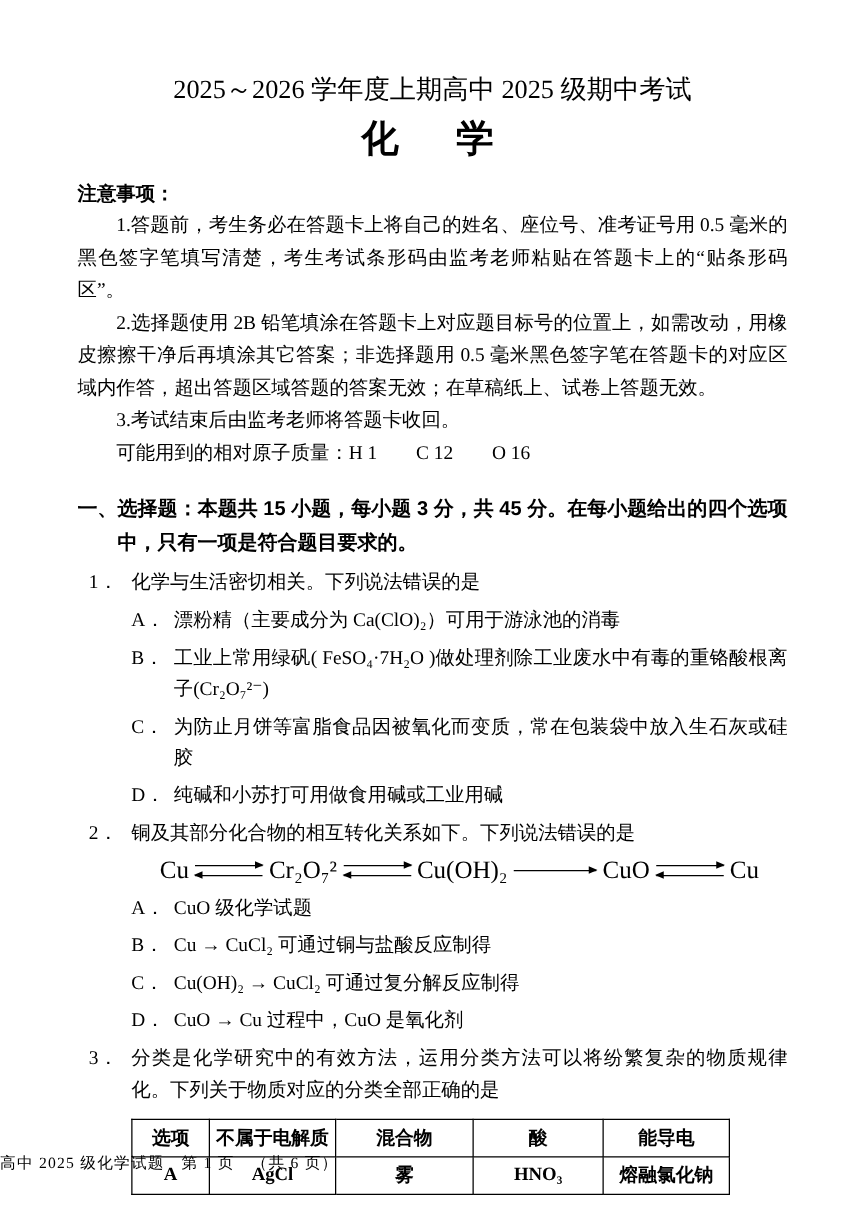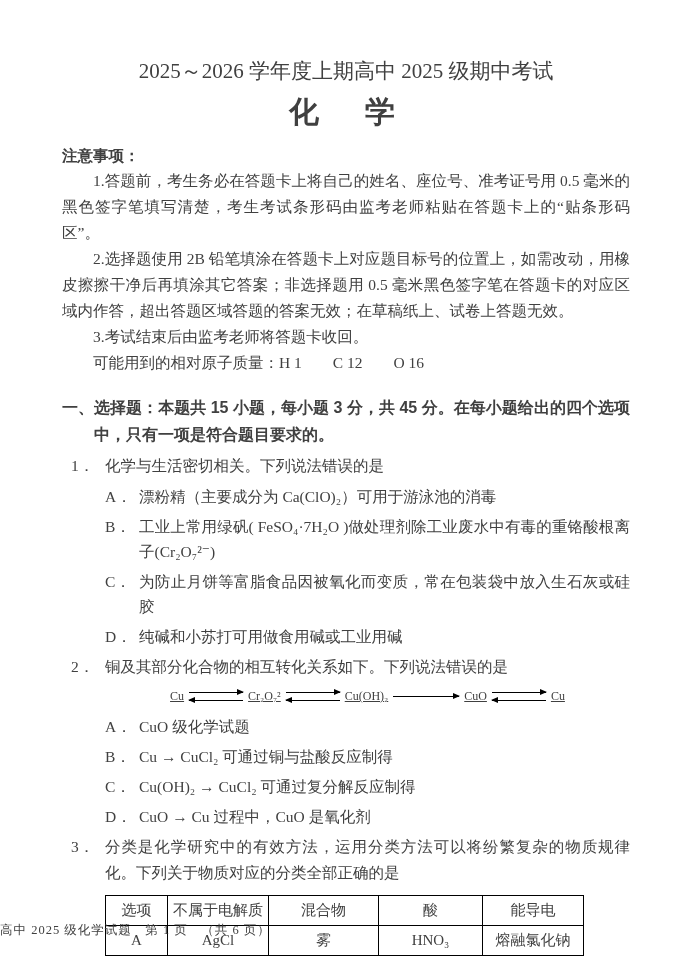--- a/index.html
+++ b/index.html
@@ -1,18 +1,18 @@
 <!DOCTYPE html>
 <html><head>
 <meta charset="utf-8">
 <style>
   html, body { margin:0; padding:0; background:#ffffff; }
   .page {
     width:688px; height:972px; position:relative; overflow:hidden;
-    background:#ffffff; color:#404040;
+    background:#ffffff; color:#000000;
     font-family:"Liberation Serif","DejaVu Serif",serif;
   }
   .content { padding:58px 58px 0 62px; }
 
   .title { margin:0; text-align:center; font-size:21px; font-weight:normal; line-height:27px; }
   .subject { text-align:center; font-size:30px; font-weight:bold; line-height:40px; margin-top:7px; letter-spacing:8px; }
   .exam-info { text-align:center; font-size:15px; margin-top:9px; line-height:22px; }
 
   .notice-heading {
     font-family:"Liberation Sans","DejaVu Sans",sans-serif;
@@ -25,35 +25,35 @@
     font-weight:bold; font-size:16px; line-height:27px; margin-top:18px;
     padding-left:2em; text-indent:-2em; text-align:justify;
   }
 
   .q { position:relative; padding-left:43px; font-size:15.5px; line-height:26px; margin-top:5px; text-align:justify; }
   .q-num { position:absolute; left:9px; top:0; }
   .opt { display:flex; margin-top:5px; line-height:25px; font-size:15.5px; }
   .opt-label { flex:0 0 34px; }
   .opt-text { flex:1; }
 
-  .equation { display:flex; align-items:center; justify-content:center; font-size:12px; margin:3px 0 1px;text-decoration:underline; }
+  .equation { display:flex; align-items:center; justify-content:center; font-size:20px; margin:3px 0 1px; }
   .eq-sp { padding:0 1px; white-space:nowrap; }
   .rev-arrow { position:relative; width:54px; height:13px; margin:0 4px; flex:0 0 auto; }
   .fwd-arrow { position:relative; width:66px; height:13px; margin:0 4px; flex:0 0 auto; }
   .al { position:absolute; left:0; right:0; height:1px; background:#000; }
   .al-top { top:2px; }
   .al-bot { bottom:2px; }
   .al-mid { top:6px; }
   .head-r::after { content:""; position:absolute; right:-1px; top:-3px; width:0; height:0;
     border-left:7px solid #000; border-top:3px solid transparent; border-bottom:3px solid transparent; }
   .head-l::before { content:""; position:absolute; left:-1px; top:-3px; width:0; height:0;
     border-right:7px solid #000; border-top:3px solid transparent; border-bottom:3px solid transparent; }
 
   .qtable { border-collapse:collapse; margin:9px 0 0 43px; font-size:15px; text-align:center; table-layout:fixed; }
-  .qtable th, .qtable td { border:1px solid #000; font-weight:normal; padding:2px 4px; height:25px; overflow:hidden; }
+  .qtable th, .qtable td { border:1px solid #000; font-weight:bold; padding:2px 4px; height:25px; overflow:hidden; }
 
   .footer { position:absolute; bottom:33px; left:0; width:100%; text-align:left; font-size:12.5px; letter-spacing:1px; }
 </style>
 </head>
 <body>
 
 <div class="page">
   <div class="content">
 
     <h1 class="title">2025～2026 学年度上期高中 2025 级期中考试</h1>

